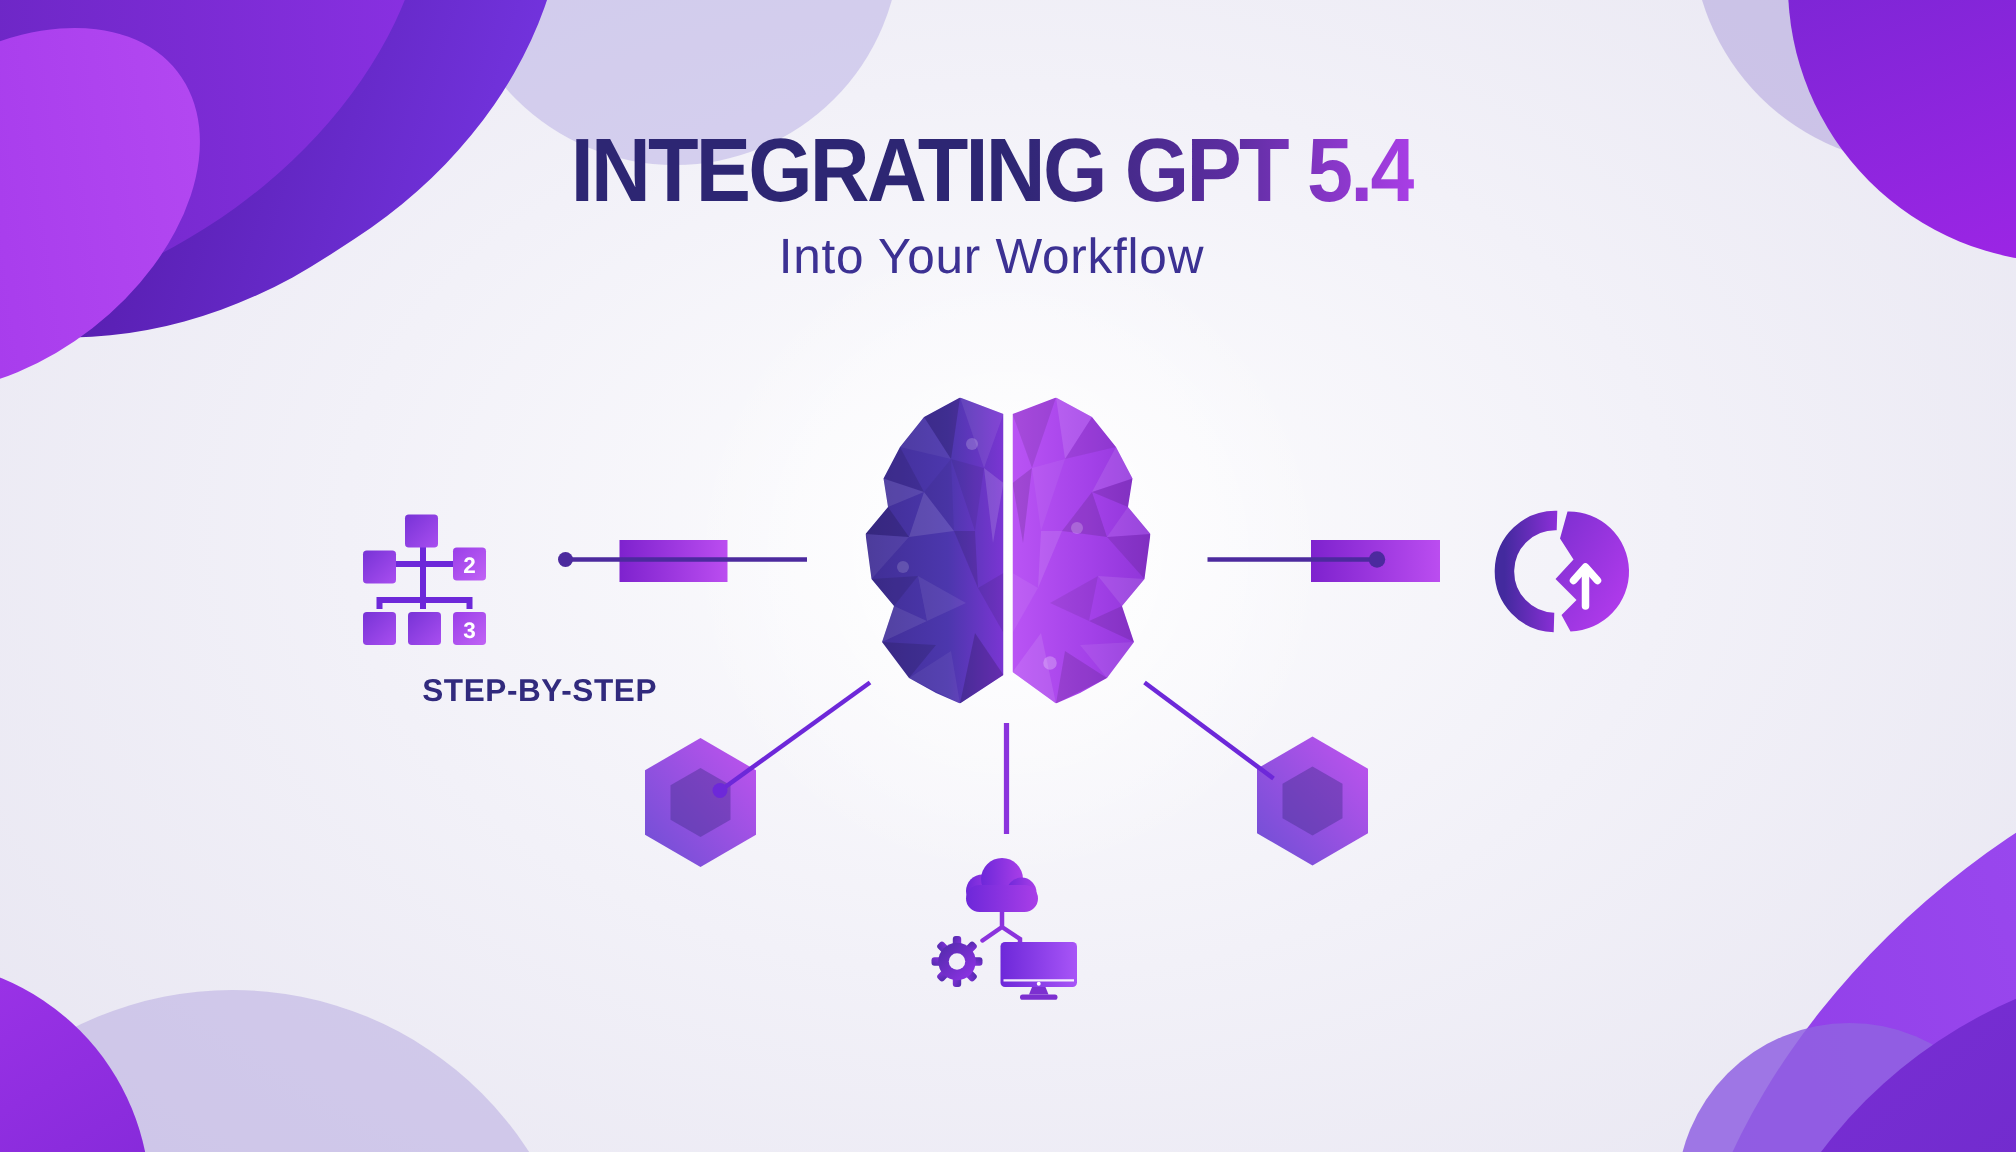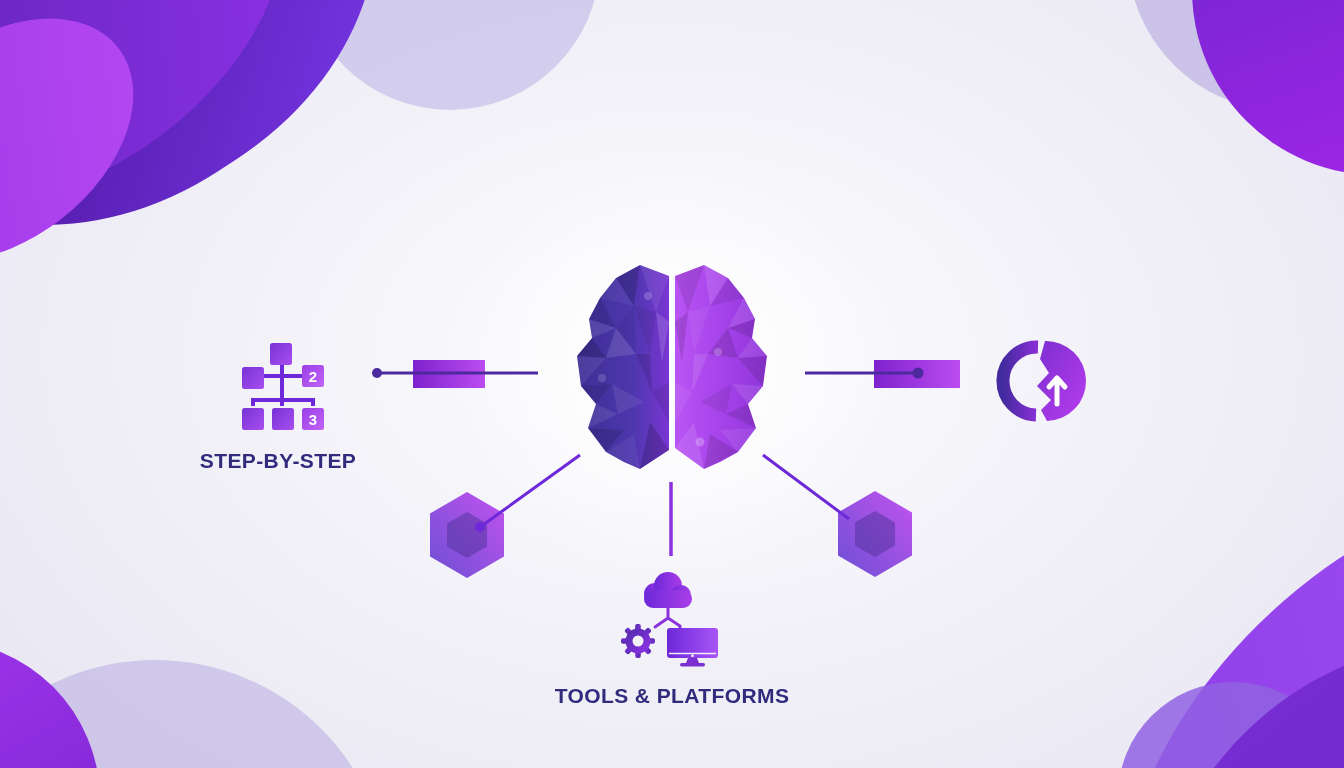--- a/index.html
+++ b/index.html
@@ -30,21 +30,21 @@
   
   .header{position:absolute;left:0;right:22px;top:84px;text-align:center;z-index:3;}
   .title{
     display:inline-block;font-weight:800;font-size:60px;line-height:1;letter-spacing:-2px;
     transform:scaleX(.92);
     background:linear-gradient(90deg,#2d2673 0%,#2d2673 52%,#5c2da0 78%,#a93ee6 100%);
     -webkit-background-clip:text;background-clip:text;color:transparent;
   }
   .subtitle{margin-top:8px;font-size:33px;font-weight:400;color:#3c3193;letter-spacing:.5px;}
   
-  .node-label{position:absolute;width:320px;text-align:center;font-weight:700;font-size:21px;
+  .node-label{position:absolute;width:320px;text-align:right;font-weight:700;font-size:21px;
     color:#312a7d;letter-spacing:.4px;z-index:3;}
   svg{position:absolute;z-index:2;}
 </style>
 </head>
 <body>
 
 <div class="canvas">
 
   <div class="shape tl-light"></div>
   <div class="shape tl-dark"></div>
@@ -52,20 +52,24 @@
   <div class="shape tl-bright"></div>
   <div class="shape tr-light"></div>
   <div class="shape tr-main"></div>
   <div class="shape bl-light"></div>
   <div class="shape bl-main"></div>
   <div class="shape br-swoosh"></div>
   <div class="shape br-bump"></div>
   <div class="shape br-dark"></div>
   <div class="shape brain-glow"></div>
 
+  <div class="header">
+    <div class="title">INTEGRATING GPT 5.4</div>
+    <div class="subtitle">Into Your Workflow</div>
+  </div>
 
   <svg style="left:0;top:0;" width="1344" height="768" viewBox="0 0 1344 768">
     <defs>
       <linearGradient id="barG" x1="0" y1="0" x2="1" y2="0">
         <stop offset="0" stop-color="#7e22ce"></stop>
           <stop offset="1" stop-color="#bb4df0"></stop>
       </linearGradient>
       <linearGradient id="hexG" x1="0" y1="1" x2="1" y2="0">
         <stop offset="0" stop-color="#6d4fd4"></stop>
           <stop offset="1" stop-color="#c253ef"></stop>
@@ -271,15 +275,14 @@
     <g>
       <rect x="57" y="62" width="51" height="30" rx="3" fill="url(#monG)"></rect>
       <line x1="59" y1="87.5" x2="106" y2="87.5" stroke="#ffffff" stroke-width="1.5" opacity=".9"></line>
       <circle cx="82.5" cy="89.8" r="1.3" fill="#ffffff"></circle>
       <path d="M78 92 L87 92 L89 97 L76 97 Z" fill="#7c2fd0"></path>
       <rect x="70" y="97" width="25" height="3.5" rx="1.7" fill="#7c2fd0"></rect>
     </g>
   </svg>
 
   <div class="node-label" style="left:118px;top:449px;">STEP-BY-STEP</div>
-  <div class="node-label" style="left:512px;top:684px;">TOOLS &amp; PLATFORMS</div>
 
 </div>
 
 </body></html>

